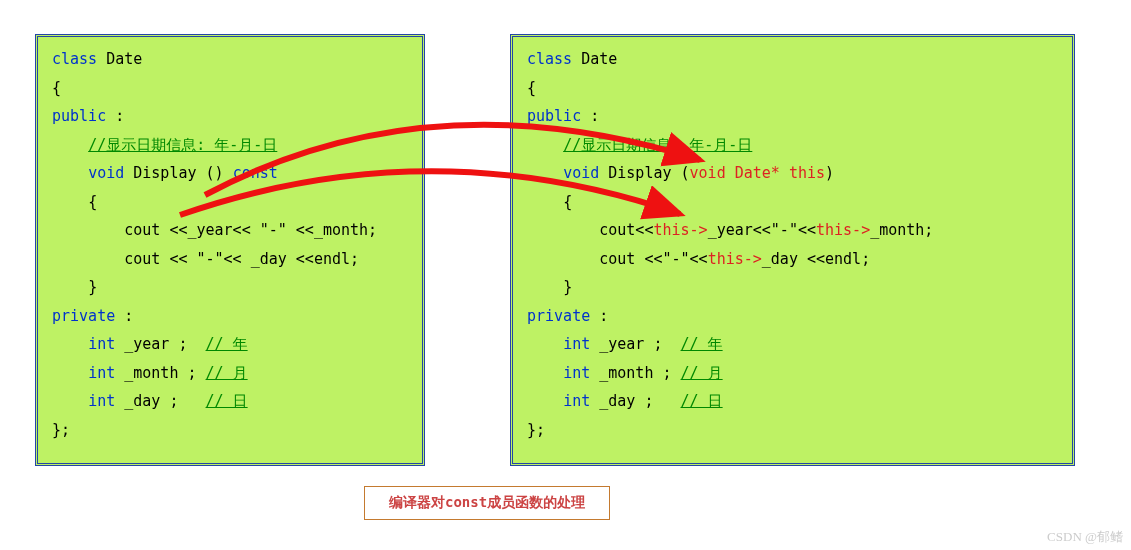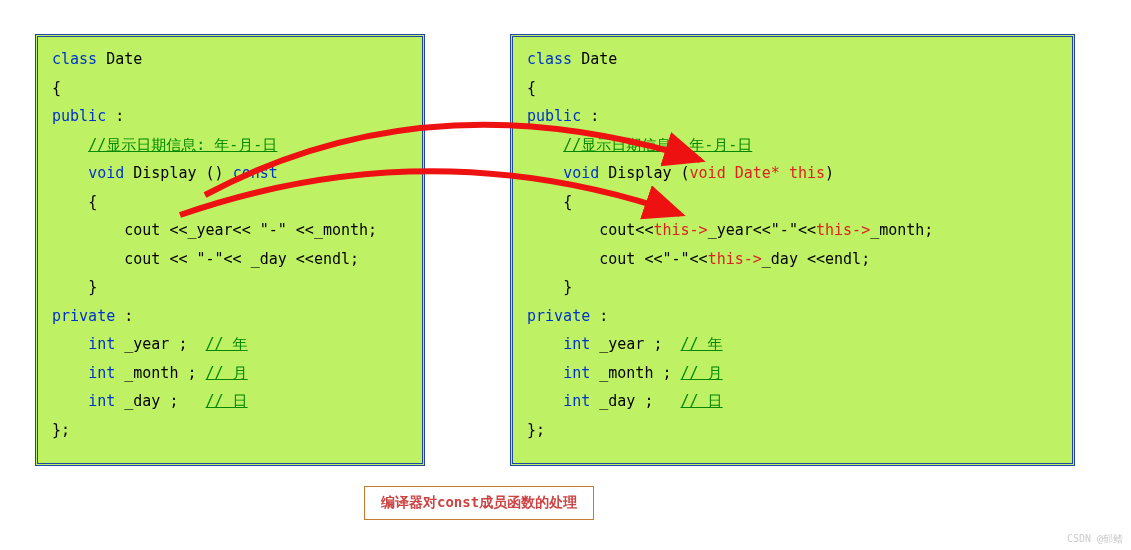--- a/index.html
+++ b/index.html
@@ -37,32 +37,33 @@
     }
     .line { white-space: pre; line-height: 1.9; }
     .kw { color: #0033cc; }
     .cm { color: #008800; text-decoration: underline; }
     .hl { color: #d22; }
     .lbl-box {
       position: absolute;
       left: 364px;
       top: 486px;
       border: 1.5px solid #c47a2f;
-      padding: 7px 16px;
+      padding: 7px 24px;
       color: #c44;
       font-weight: bold;
       font-size: 14px;
       background: #fff;
     }
     .watermark {
       position: absolute;
       right: 8px;
       bottom: 4px;
       color: #ccc;
-      font-size: 10px;
+      font-size: 13px;
+      font-family: Liberation Serif, serif;
     }
     svg.arrows {
       position: absolute;
       left: 0; top: 0;
       width: 1131px; height: 550px;
       pointer-events: none;
     }
   </style>
 </head>
 <body>

